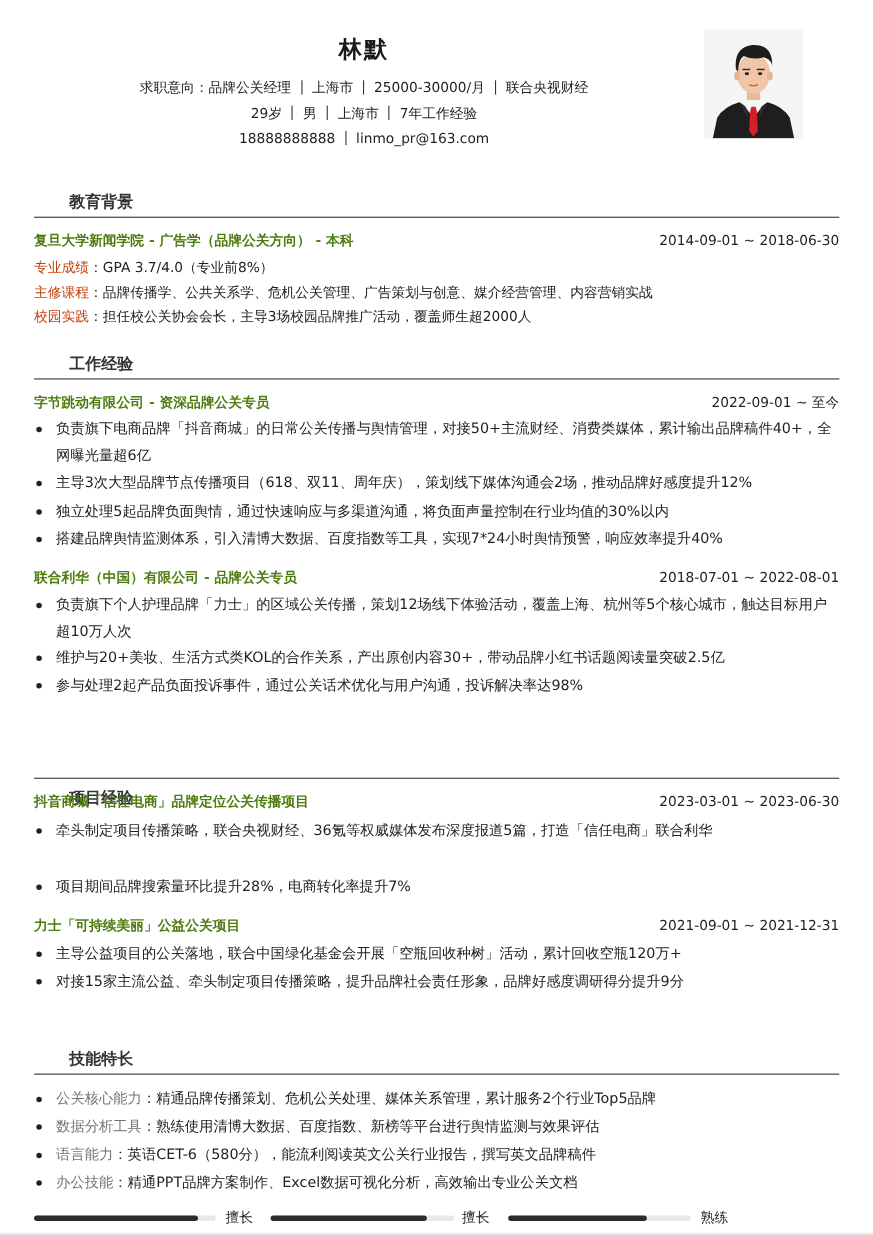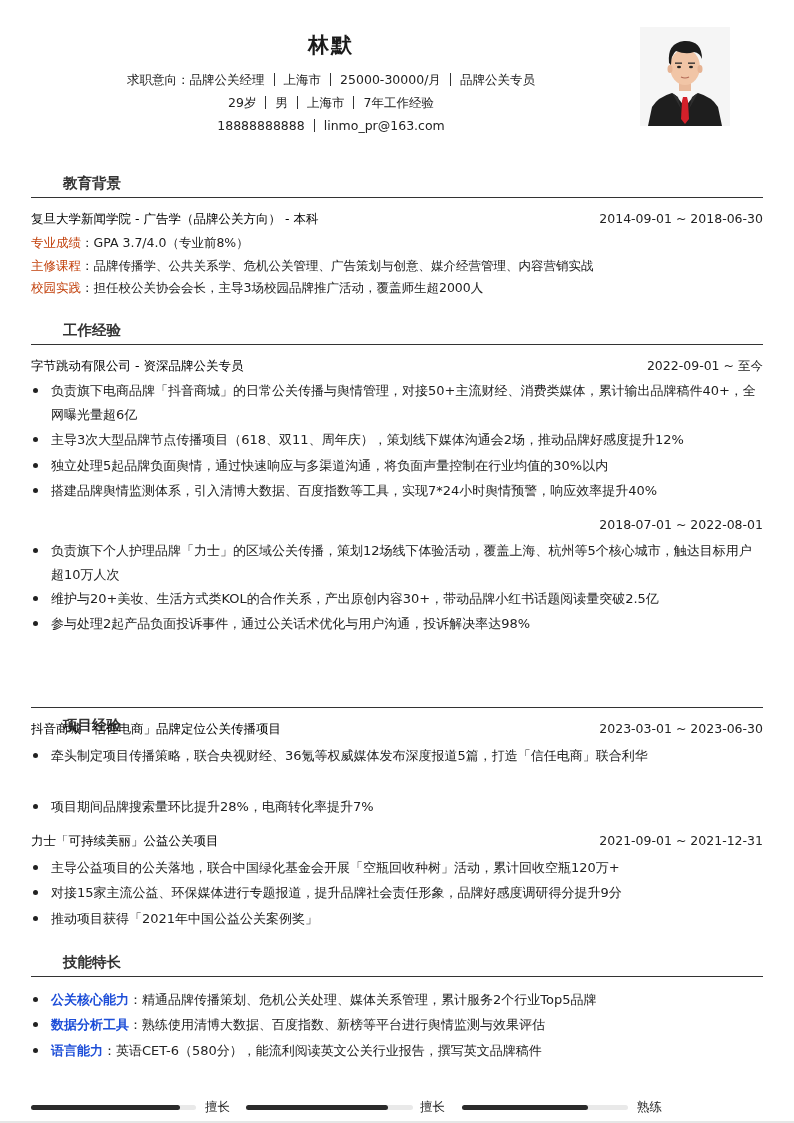--- a/index.html
+++ b/index.html
@@ -6,42 +6,42 @@
   html, body { width: 794px; height: 1123px; overflow: hidden; background: #ffffff; }
   body { font-family: "DejaVu Sans", "Liberation Sans", sans-serif; color: #222; position: relative; }
   .page { position: absolute; left: 0; top: 0; width: 794px; height: 1123px; }
   .name { position: absolute; left: 0; width: 662px; top: 31px; text-align: center; font-size: 21px; font-weight: bold; letter-spacing: 2px; color: #1a1a1a; }
   .info-line { position: absolute; left: 0; width: 662px; text-align: center; font-size: 12.5px; color: #222; white-space: nowrap; }
   .info-line .sep { display: inline-block; width: 1px; height: 13px; background: #333; margin: 0 9px; vertical-align: -2px; }
   .avatar { position: absolute; left: 640px; top: 27px; width: 90px; height: 99px; background: #f4f4f4; overflow: hidden; }
   .section-title { position: absolute; left: 31px; font-size: 14.5px; font-weight: bold; color: #333; padding-left: 32px; }
   .section-rule { position: absolute; left: 31px; width: 732px; height: 1px; background: #333; }
   .row { position: absolute; left: 31px; width: 732px; font-size: 12.5px; white-space: nowrap; }
-  .row .title { font-weight: normal; color: #000000; }
+  .row .title { font-weight: bold; color: #4d7c0f; }
   .row .date { position: absolute; right: 0; top: 0; color: #222; }
   .kv { position: absolute; left: 31px; font-size: 12.5px; white-space: nowrap; color: #222; }
   .kv .k { font-weight: normal; color: #c2410c; }
   .bullet { position: absolute; left: 31px; width: 732px; font-size: 13px; line-height: 24px; color: #222; }
   .bullet .dot { position: absolute; left: 2px; top: 9px; width: 5px; height: 5px; border-radius: 50%; background: #222; }
   .bullet .txt { display: block; padding-left: 20px; }
-  .bullet .txt b { font-weight: bold; color: #1d4ed8; }
+  .bullet .txt b { font-weight: normal; color: #737373; }
   .bar { position: absolute; height: 5px; background: #e9e9e9; border-radius: 3px; }
   .bar .fill { position: absolute; left: 0; top: 0; height: 5px; background: #2b2b2b; border-radius: 3px; }
   .bar-level { position: absolute; font-size: 12.5px; color: #222; }
   .bottom-edge { position: absolute; left: 0; top: 1121px; width: 794px; height: 2px; background: #e6e6e6; }
 </style>
 </head>
 <body>
 
 <div class="page">
 
   <div class="name">林默</div>
 
   <div class="info-line" style="top:72px;">
-    <span>求职意向：品牌公关经理</span><span class="sep"></span><span>上海市</span><span class="sep"></span><span>25000-30000/月</span><span class="sep"></span><span>品牌公关专员</span>
+    <span>求职意向：品牌公关经理</span><span class="sep"></span><span>上海市</span><span class="sep"></span><span>25000-30000/月</span><span class="sep"></span><span>联合央视财经</span>
   </div>
 
   <div class="info-line" style="top:95px;">
     <span>29岁</span><span class="sep"></span><span>男</span><span class="sep"></span><span>上海市</span><span class="sep"></span><span>7年工作经验</span>
   </div>
 
   <div class="info-line" style="top:118px;">
     <span>18888888888</span><span class="sep"></span><span>linmo_pr@163.com</span>
   </div>
 
@@ -105,20 +105,21 @@
   <div class="bullet" style="top:454px;">
       <span class="dot"></span>
       <span class="txt">独立处理5起品牌负面舆情，通过快速响应与多渠道沟通，将负面声量控制在行业均值的30%以内</span>
     </div>
   <div class="bullet" style="top:479px;">
       <span class="dot"></span>
       <span class="txt">搭建品牌舆情监测体系，引入清博大数据、百度指数等工具，实现7*24小时舆情预警，响应效率提升40%</span>
     </div>
 
   <div class="row" style="top:517px;">
+    <span class="title">联合利华（中国）有限公司 - 品牌公关专员</span>
     <span class="date">2018-07-01 ~ 2022-08-01</span>
   </div>
   <div class="bullet" style="top:539px;">
       <span class="dot"></span>
       <span class="txt">负责旗下个人护理品牌「力士」的区域公关传播，策划12场线下体验活动，覆盖上海、杭州等5个核心城市，触达目标用户超10万人次</span>
     </div>
   <div class="bullet" style="top:587px;">
       <span class="dot"></span>
       <span class="txt">维护与20+美妆、生活方式类KOL的合作关系，产出原创内容30+，带动品牌小红书话题阅读量突破2.5亿</span>
     </div>
@@ -146,41 +147,41 @@
   <div class="row" style="top:833px;">
     <span class="title">力士「可持续美丽」公益公关项目</span>
     <span class="date">2021-09-01 ~ 2021-12-31</span>
   </div>
   <div class="bullet" style="top:856px;">
       <span class="dot"></span>
       <span class="txt">主导公益项目的公关落地，联合中国绿化基金会开展「空瓶回收种树」活动，累计回收空瓶120万+</span>
     </div>
   <div class="bullet" style="top:881px;">
       <span class="dot"></span>
-      <span class="txt">对接15家主流公益、环保媒体进行专题报道，提升品牌社会责任形象，品牌好感度调研得分提升9分</span>
-    </div>
-  <div class="bullet" style="top:907px;">
-      <span class="dot"></span>
-      <span class="txt">推动项目获得「2021年中国公益公关案例奖」</span>
+      <span class="txt">对接15家主流公益、牵头制定项目传播策略，提升品牌社会责任形象，品牌好感度调研得分提升9分</span>
     </div>
 
   <div class="section-title" style="top:953px;">技能特长</div>
   <div class="section-rule" style="top:976px;"></div>
 
   <div class="bullet" style="top:988px;">
       <span class="dot"></span>
       <span class="txt"><b>公关核心能力</b><span>：精通品牌传播策划、危机公关处理、媒体关系管理，累计服务2个行业Top5品牌</span></span>
     </div>
   <div class="bullet" style="top:1013px;">
       <span class="dot"></span>
       <span class="txt"><b>数据分析工具</b><span>：熟练使用清博大数据、百度指数、新榜等平台进行舆情监测与效果评估</span></span>
     </div>
   <div class="bullet" style="top:1039px;">
       <span class="dot"></span>
       <span class="txt"><b>语言能力</b><span>：英语CET-6（580分），能流利阅读英文公关行业报告，撰写英文品牌稿件</span></span>
+    </div>
+  <div class="bullet" style="top:1064px;">
+      <span class="dot"></span>
+      <span class="txt"><b>办公技能</b><span>：精通PPT品牌方案制作、Excel数据可视化分析，高效输出专业公关文档</span></span>
     </div>
 
   <div class="bar" style="left:31px; top:1105px; width:165px;">
     <div class="fill" style="width:90%;"></div>
   </div>
   <div class="bar-level" style="left:205px; top:1099px;">擅长</div>
 
   <div class="bar" style="left:246px; top:1105px; width:167px;">
     <div class="fill" style="width:85%;"></div>
   </div>

